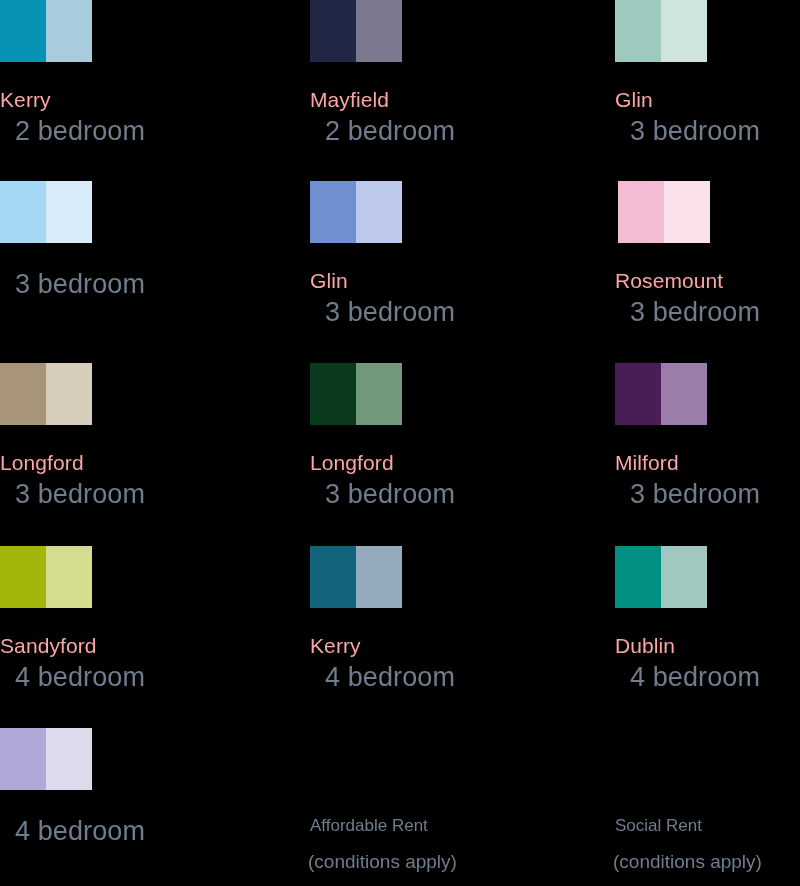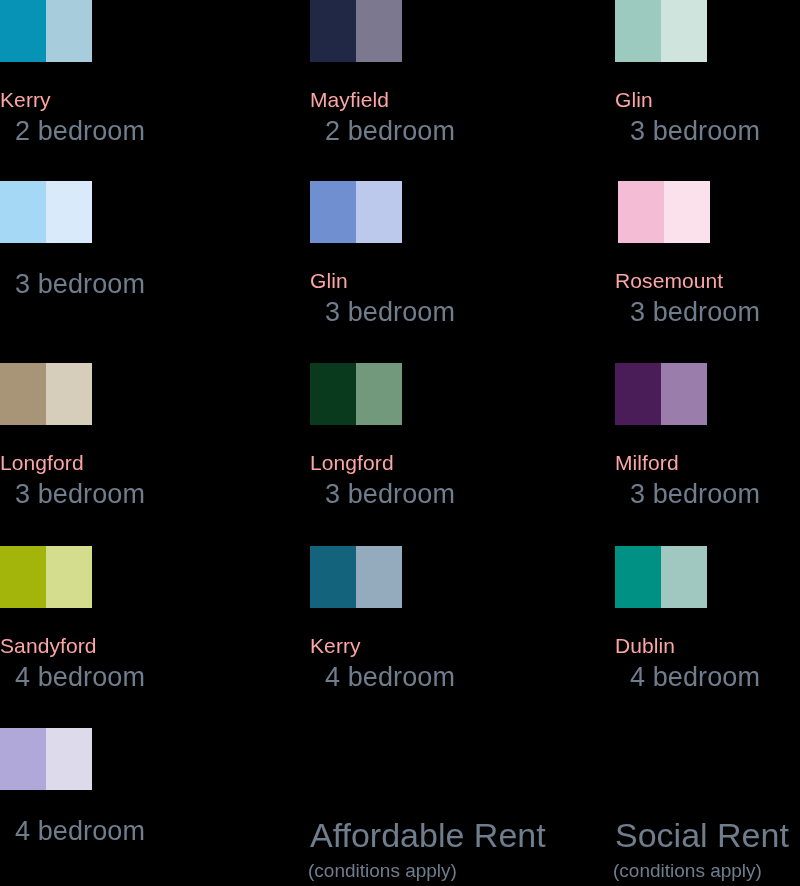--- a/index.html
+++ b/index.html
@@ -64,30 +64,30 @@
     padding-left: 15px;
   }
 
   
   .key-cell {
     position: absolute;
     width: 290px;
     top: 817px;
   }
   .key-title {
-    font-size: 34px;
+    font-size: 17px;
     color: #6f7d8d;
     white-space: nowrap;
     line-height: 1.08;
   }
   .key-sub {
     font-size: 19px;
     color: #6f7d8d;
     white-space: nowrap;
-    margin-top: 7px;
+    margin-top: 17px;
     line-height: 1.08;
   }
   .nudge-left { margin-left: -2px; }
 </style>
 </head>
 <body style="background-color: rgb(0, 0, 0);">
 
 <div id="legend-grid">
 
   <div class="cell col-1 row-1">

